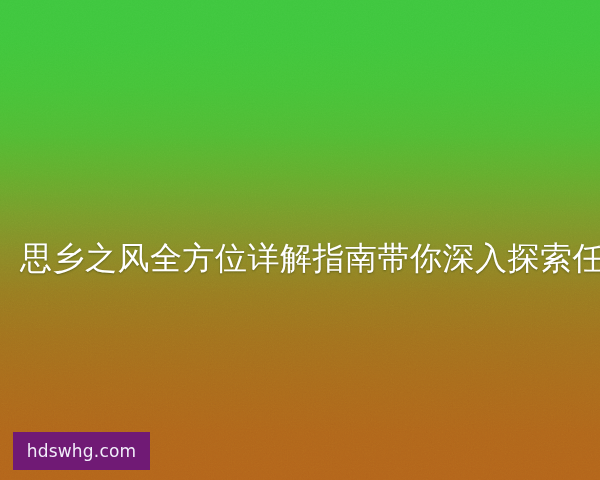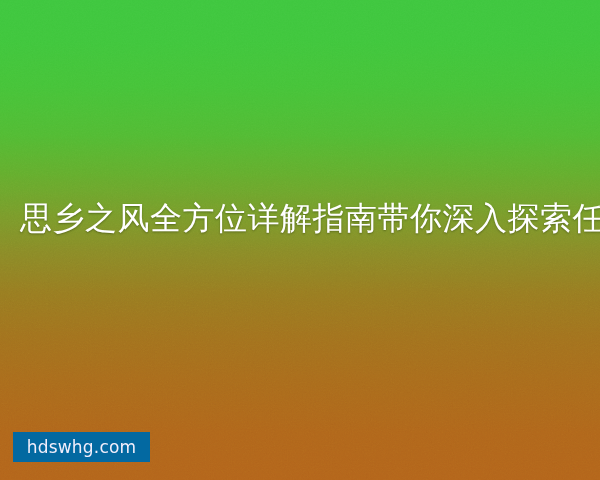--- a/index.html
+++ b/index.html
@@ -65,30 +65,31 @@
   }
   .title-line {
     display: block;
     color: #ffffff;
     font-size: 32px;
     line-height: 44px;
     letter-spacing: 0.5px;
     font-weight: 400;
     text-shadow: 0 1px 2px rgba(40, 50, 10, 0.45);
     white-space: nowrap;
+    margin-top: 40px;
   }
 
   
   #watermark-badge {
     position: absolute;
     left: 13px;
     top: 432px;
     width: 137px;
-    height: 30px;
-    background: #0369a1;
+    height: 38px;
+    background: #701a75;
     display: flex;
     align-items: center;
     justify-content: center;
   }
   #watermark-text {
     color: #f2eefb;
     font-size: 17px;
     letter-spacing: 0.2px;
     font-weight: 400;
     line-height: 1;

